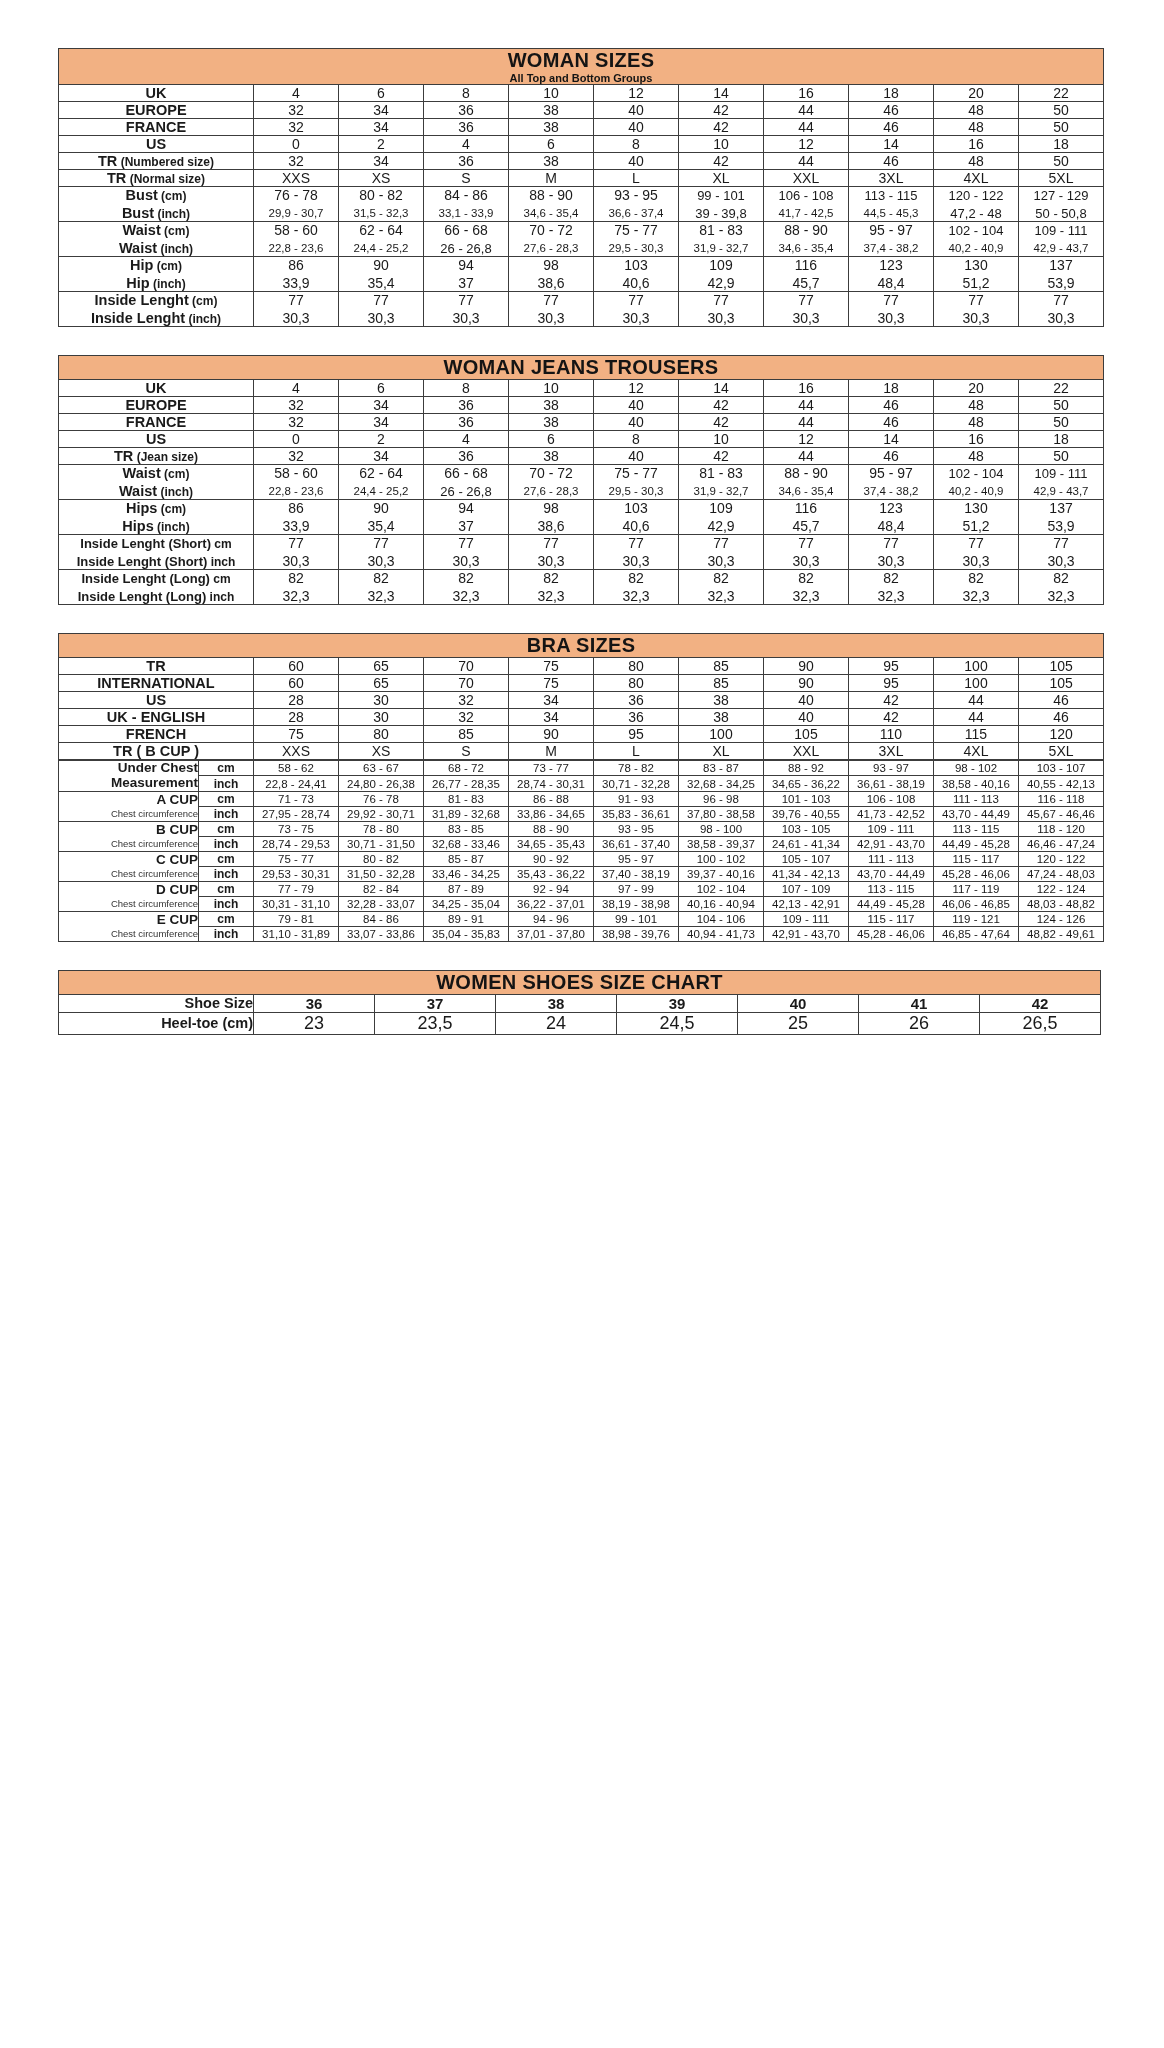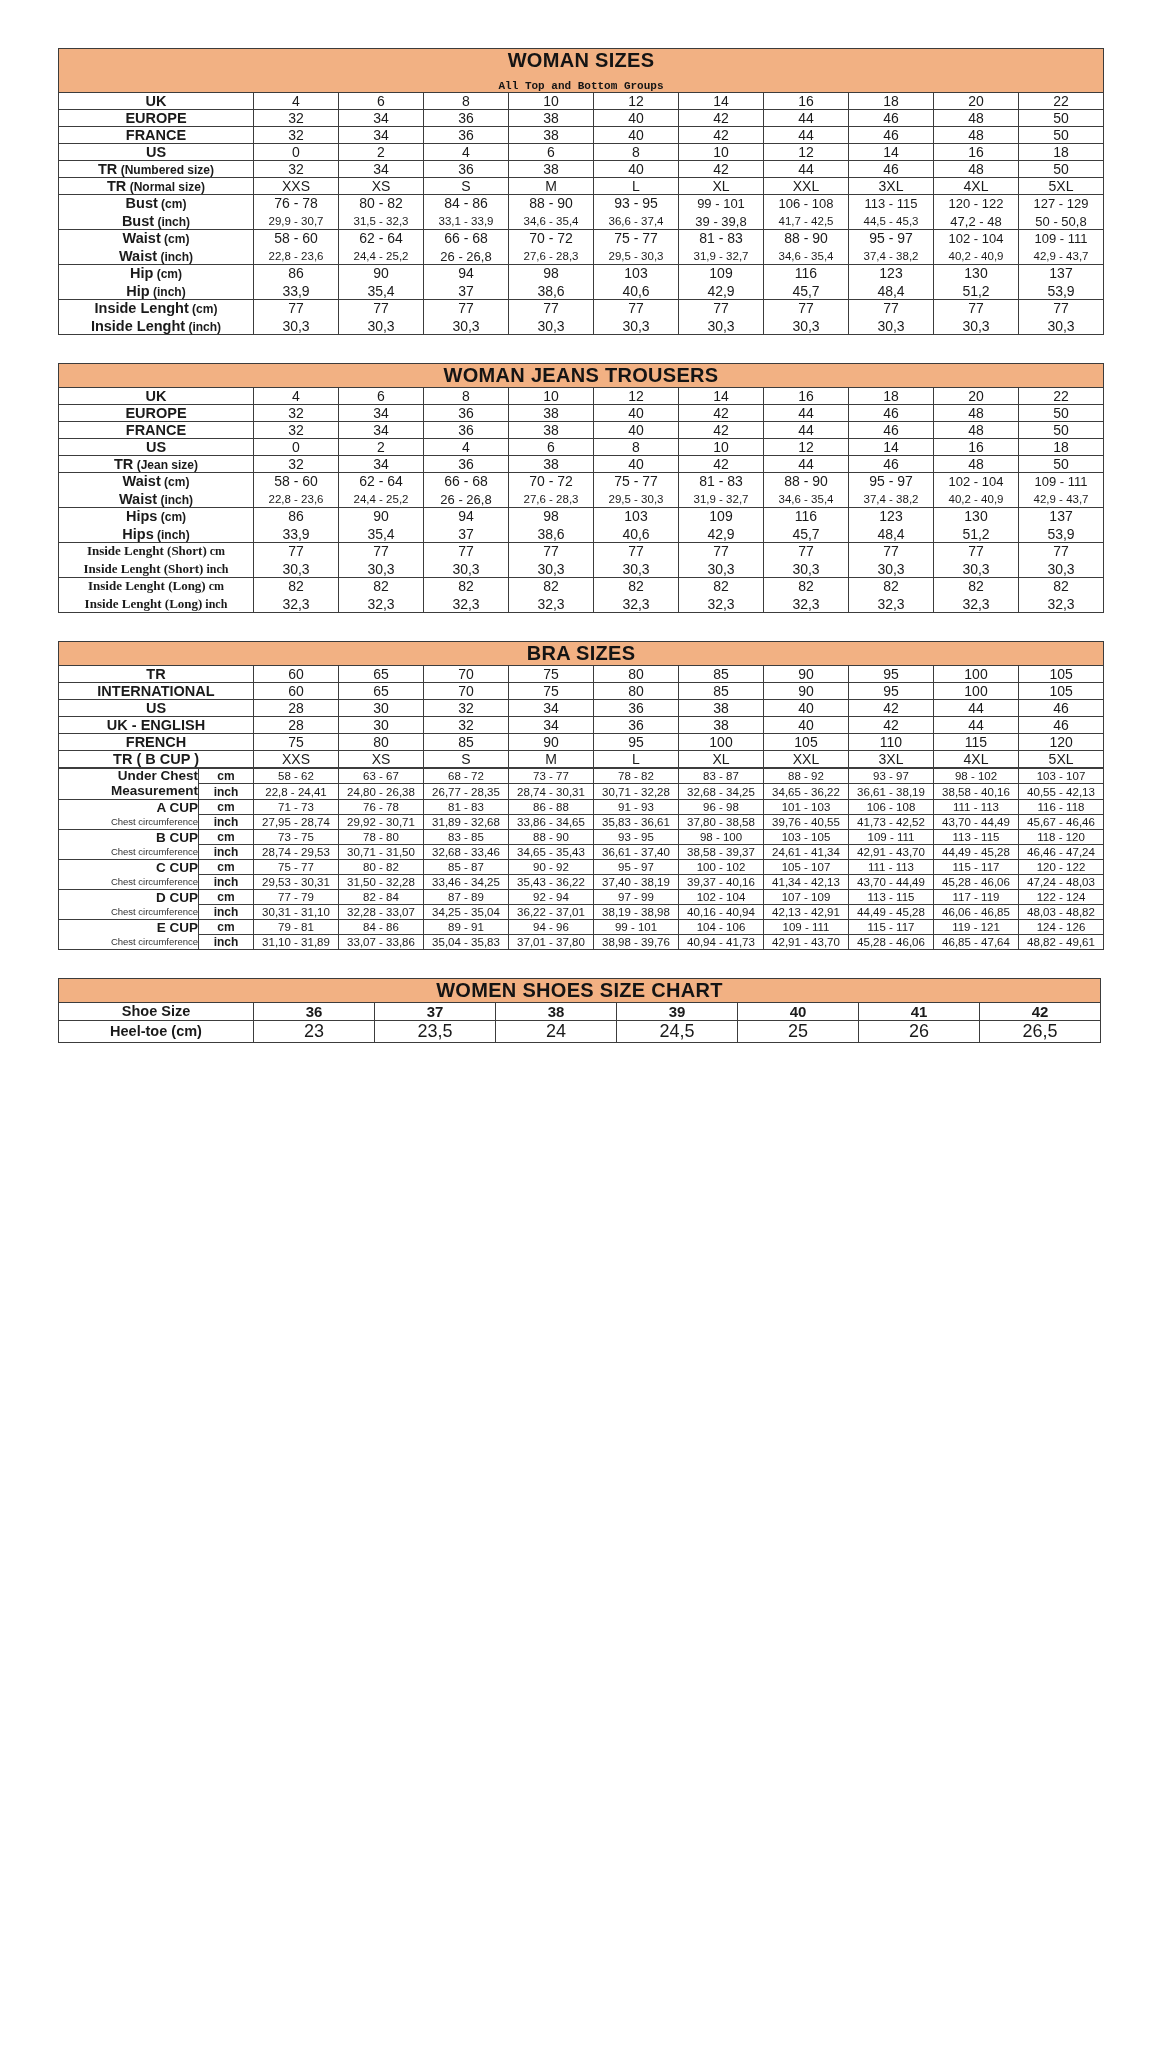--- a/index.html
+++ b/index.html
@@ -41,37 +41,35 @@
     font-size: 20px;
     font-weight: bold;
     letter-spacing: .3px;
     color: #141414;
     line-height: 1.15;
   }
   .title-sub {
     font-size: 11px;
     font-weight: bold;
     color: #141414;
-    margin-top: 8px;
-    font-family: Liberation Mono, monospace;
+    margin-top: 0;
   }
   .rowlabel {
     text-align: center;
     padding: 7px 0 7px 10px;
     font-size: 14.5px;
     font-weight: bold;
     white-space: nowrap;
   }
   .rowlabel .unit {
     font-size: 12px;
     font-weight: bold;
   }
   .rowlabel.small {
     font-size: 13px;
-    font-family: Liberation Serif, serif;
   }
   .val {
     text-align: center;
     font-size: 14px;
     padding: 7px 2px;
   }
   .val.sm {
     font-size: 11.5px;
   }
   .val.md {
@@ -114,21 +112,21 @@
     font-size: 12px;
     font-weight: bold;
     padding: 4px 2px;
   }
   .cupval {
     text-align: center;
     font-size: 11.5px;
     padding: 4px 1px;
   }
   .shoe-label {
-    text-align: center;
+    text-align: right;
     padding: 11px 0 11px 10px;
     font-size: 14.5px;
     font-weight: bold;
   }
   .shoe-val {
     text-align: center;
     font-size: 15px;
     font-weight: bold;
     padding: 11px 2px;
   }

